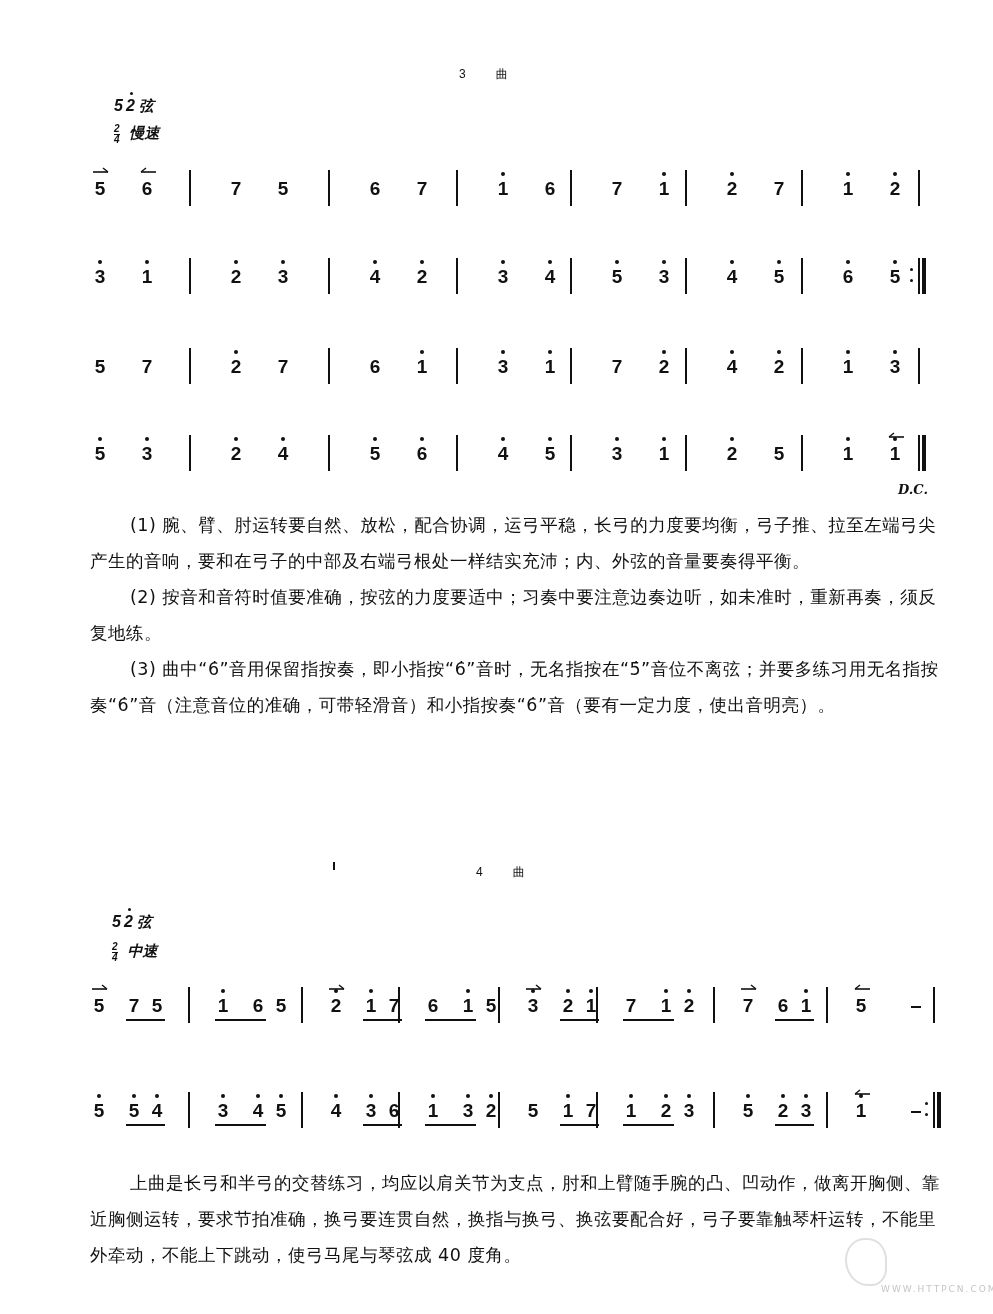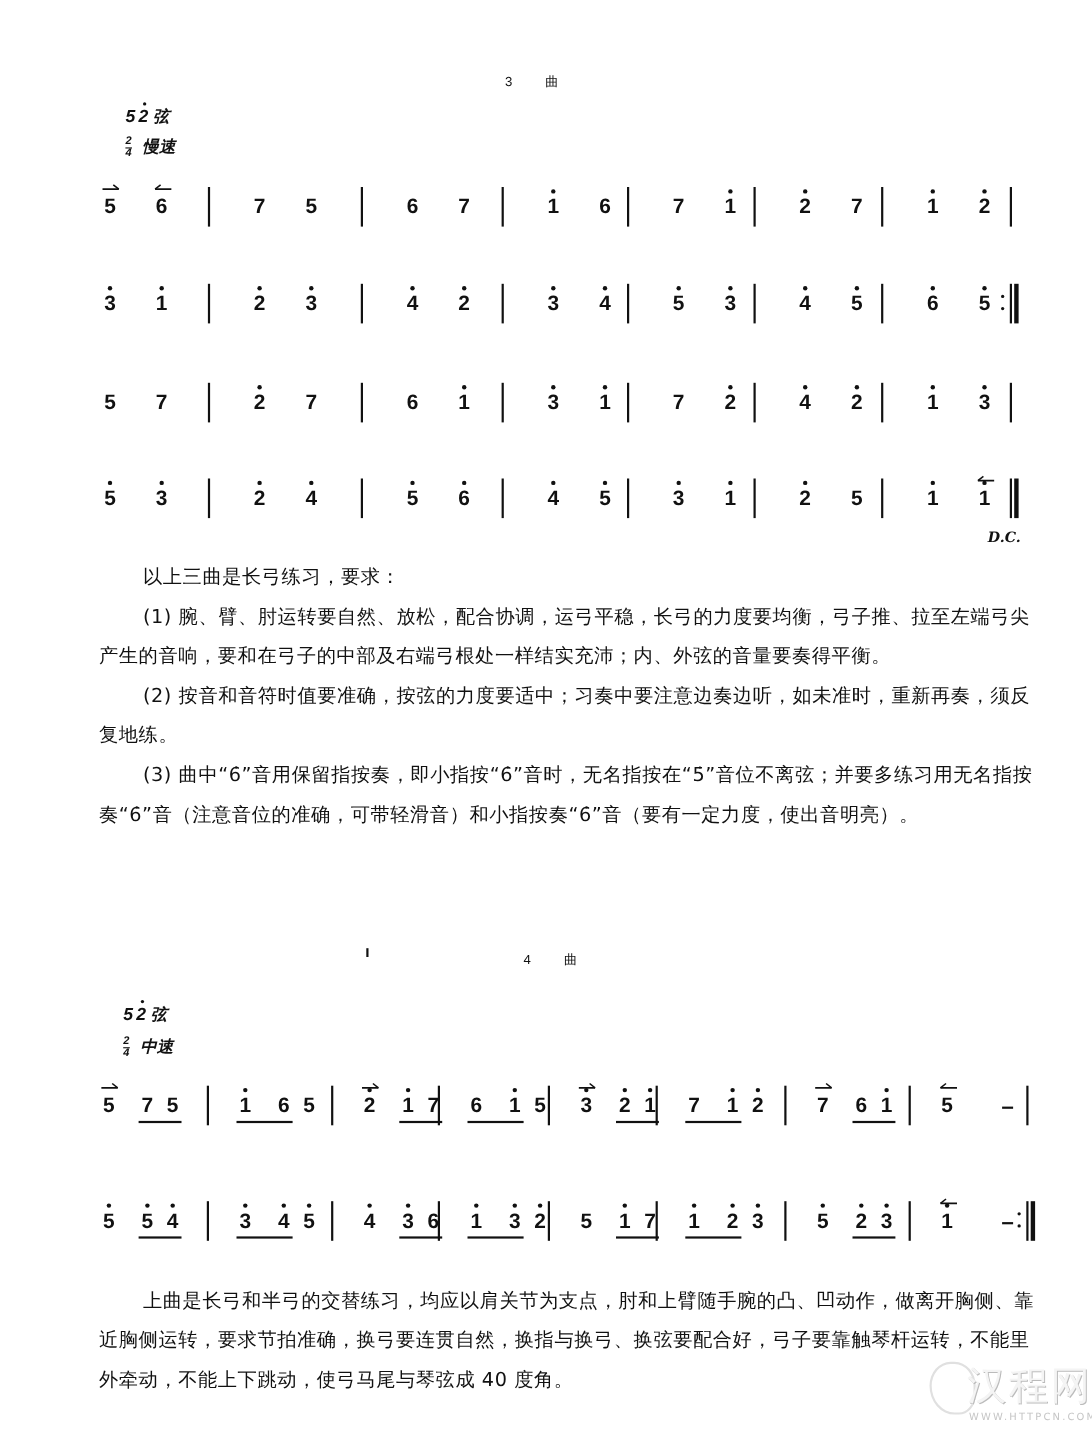--- a/index.html
+++ b/index.html
@@ -158,21 +158,20 @@
           <line x1="6" y1="2" x2="1" y2="6" stroke="#111" stroke-width="1.4"></line>
         </svg></div>
       <div class="bar thin" style="left: 830px;"></div>
       <div class="bar final" style="left: 834px;"></div>
     </div>
   </div>
 
 <div class="abs dc" style="left:898px; top:482px;">D.C.</div>
 
 <div class="para" style="top:507px;">
-  <p class="indent">以上三曲是长弓练习，要求：</p>
   <p class="indent">(1) 腕、臂、肘运转要自然、放松，配合协调，运弓平稳，长弓的力度要均衡，弓子推、拉至左端弓尖产生的音响，要和在弓子的中部及右端弓根处一样结实充沛；内、外弦的音量要奏得平衡。</p>
   <p class="indent">(2) 按音和音符时值要准确，按弦的力度要适中；习奏中要注意边奏边听，如未准时，重新再奏，须反复地练。</p>
   <p class="indent">(3) 曲中“6̇”音用保留指按奏，即小指按“6̇”音时，无名指按在“5̇”音位不离弦；并要多练习用无名指按奏“6̇”音（注意音位的准确，可带轻滑音）和小指按奏“6̇”音（要有一定力度，使出音明亮）。</p>
 </div>
 
 <div class="abs" style="left:333px; top:862px; width:2px; height:8px; background:#111;"></div>
 <div class="abs title" style="left:476px; top:864px;">
   <span class="num">4</span><span>曲</span>
 </div>
 <div class="abs hdr" style="left:112px; top:913px;">
@@ -289,15 +288,14 @@
   </div>
 
 <div class="para" style="top:1165px;">
   <p class="indent">上曲是长弓和半弓的交替练习，均应以肩关节为支点，肘和上臂随手腕的凸、凹动作，做离开胸侧、靠近胸侧运转，要求节拍准确，换弓要连贯自然，换指与换弓、换弦要配合好，弓子要靠触琴杆运转，不能里外牵动，不能上下跳动，使弓马尾与琴弦成 40 度角。</p>
 </div>
 
 <div class="abs pgnum" style="left:92px; top:1321px;">· 88 ·</div>
 
 <div class="abs watermark" style="left:845px; top:1228px; width:148px; height:86px;">
   <div style="position:absolute;left:0;top:10px;width:38px;height:44px;border:2px solid #e0e0e0;border-radius:50% 50% 40% 60%;"></div>
-  <div class="wm-big" style="position:absolute;left:34px;top:8px;">汉程网</div>
   <div class="wm-url" style="position:absolute;left:36px;top:56px;">WWW.HTTPCN.COM</div>
 </div>
 
 </body></html>

